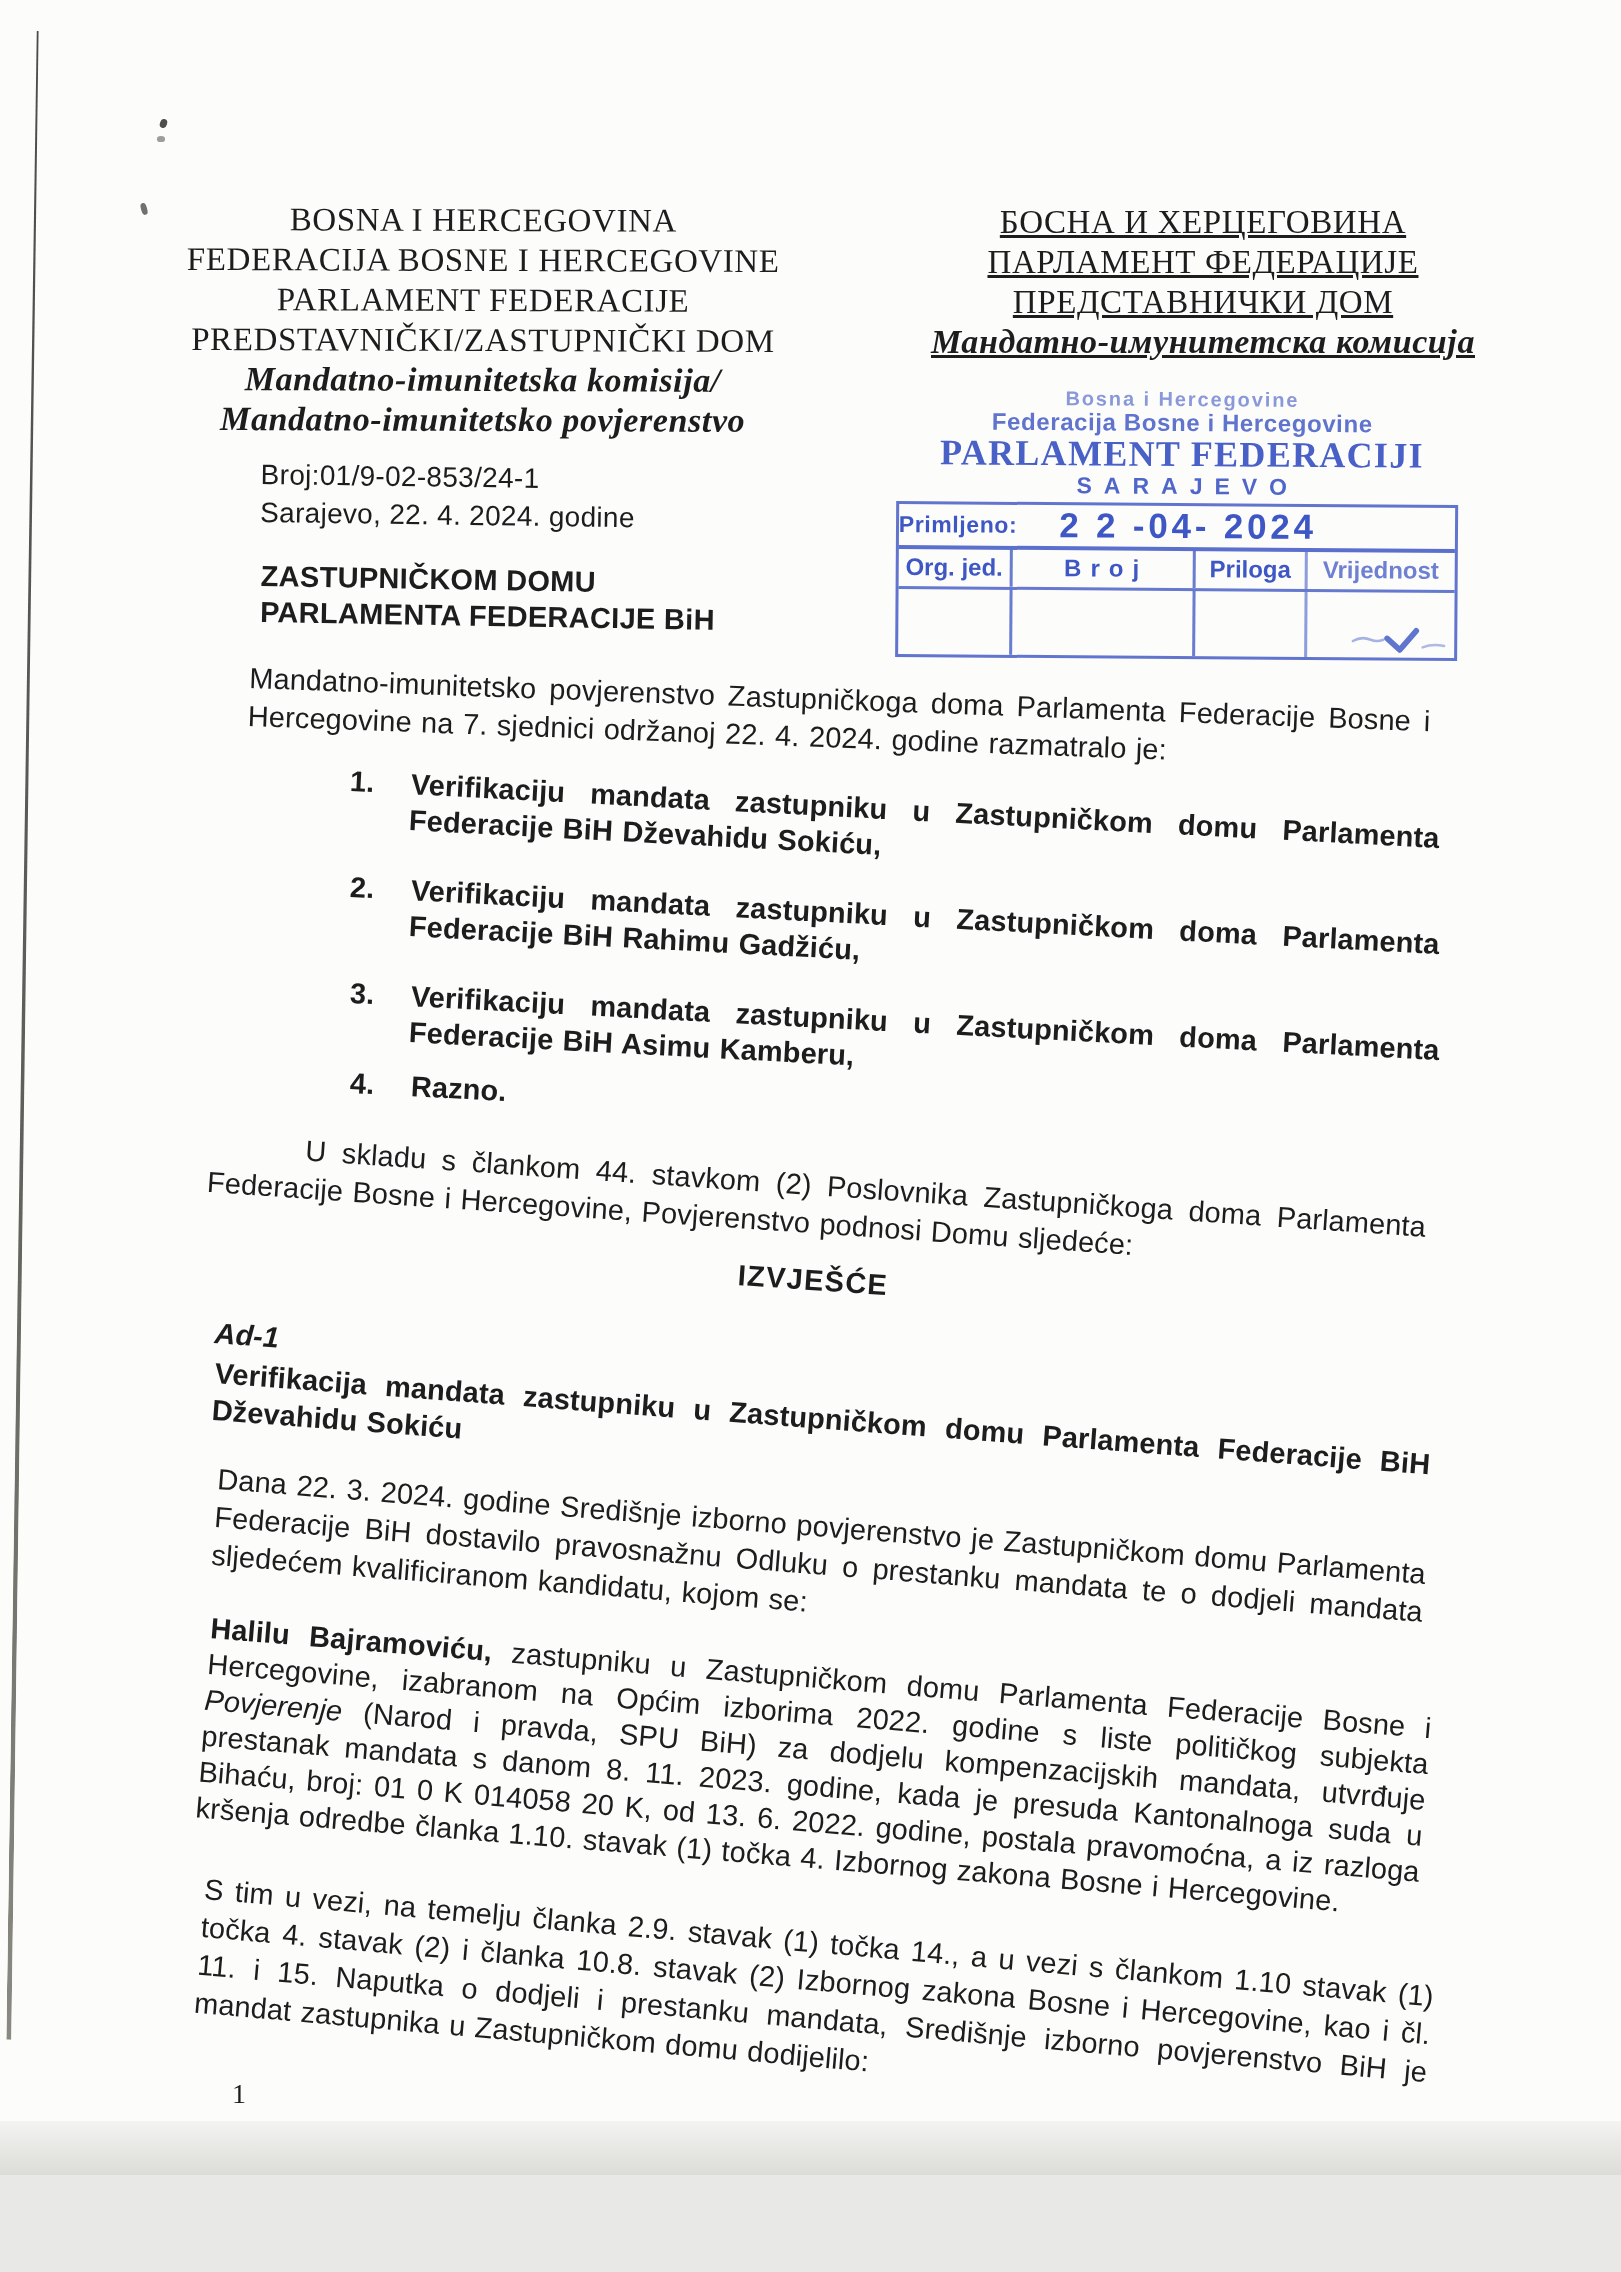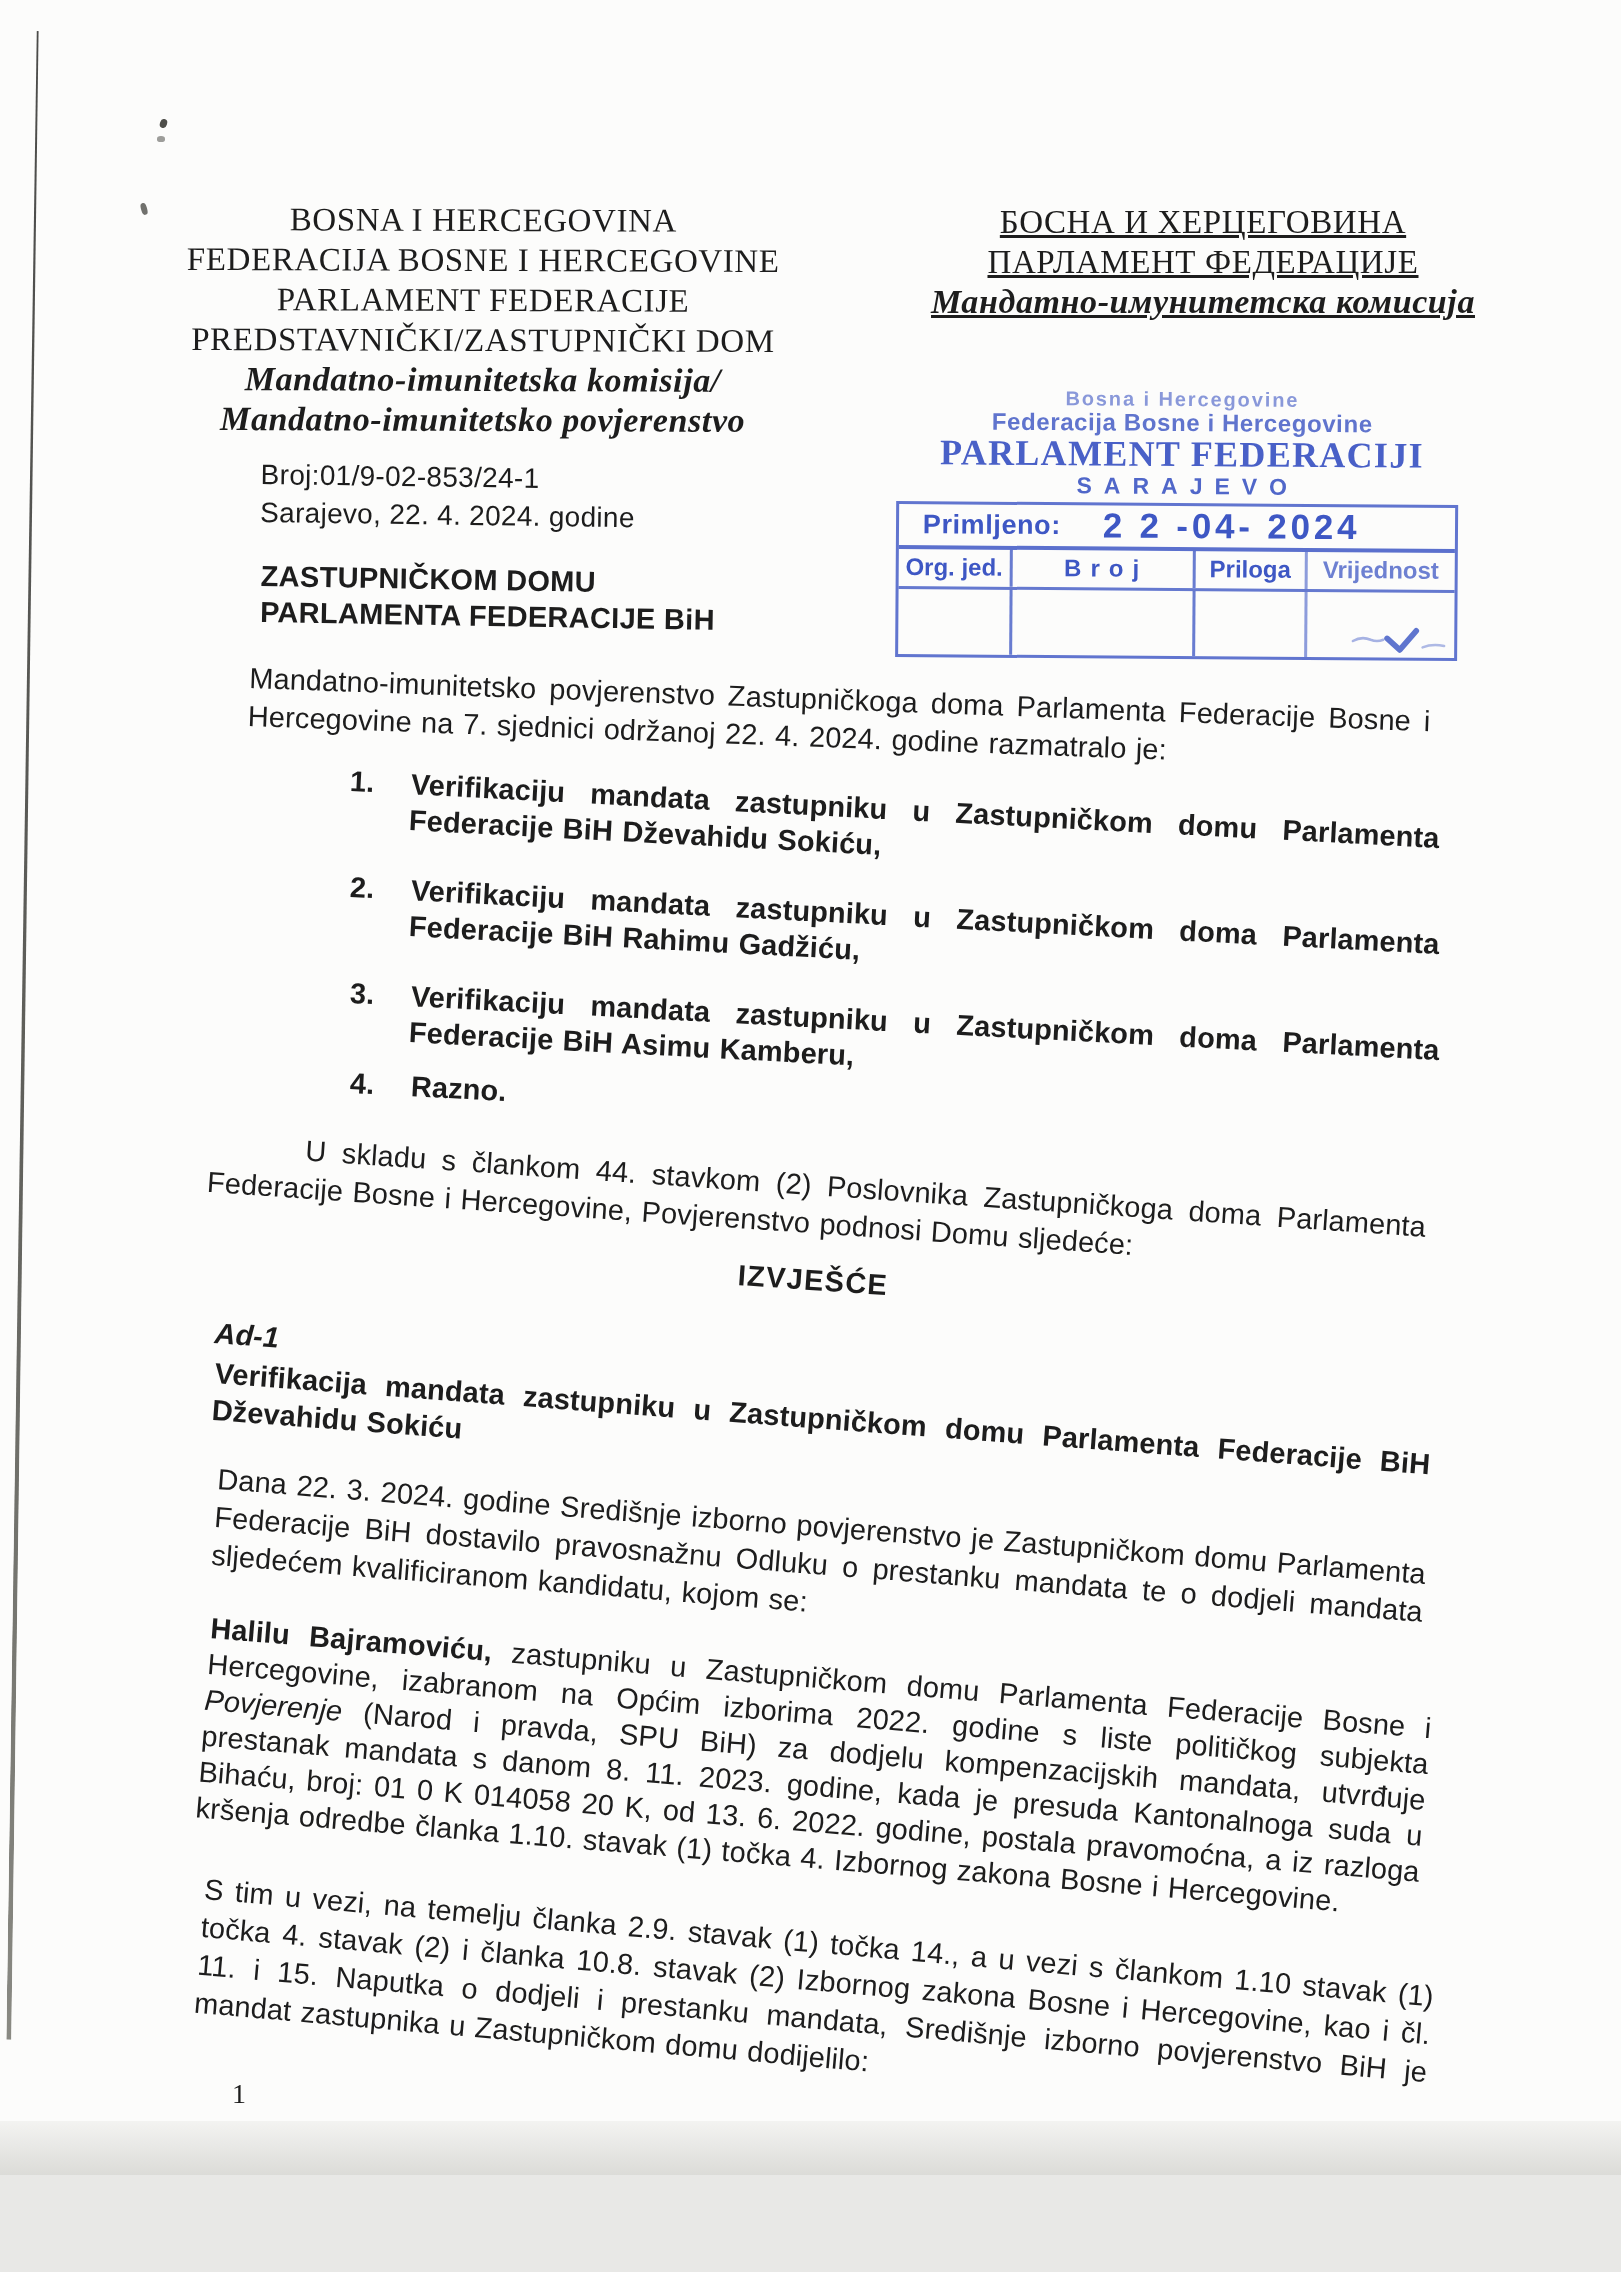--- a/index.html
+++ b/index.html
@@ -40,21 +40,21 @@
     position:absolute; left:893px; top:386px; width:579px;
     color:#3e57c4; text-align:center; transform:rotate(0.4deg); transform-origin:left top;
   }
   .stamp .s1 { font-size:20px; line-height:22px; font-weight:bold; letter-spacing:1.9px; opacity:.6; }
   .stamp .s2 { font-size:24px; line-height:26px; font-weight:bold; letter-spacing:0.6px; opacity:.82; }
   .stamp .s3 { font-family:"Liberation Serif", serif; font-size:36px; line-height:36px; font-weight:bold; letter-spacing:1.3px; opacity:.94; }
   .stamp .s4 { font-size:23px; line-height:29px; font-weight:bold; letter-spacing:12px; text-indent:12px; opacity:.9; }
   .stamp-table { margin:1.9px 0 0 3.8px; width:562px; border:3.8px solid rgba(62,87,196,.82); box-sizing:border-box; }
   .str { display:flex; }
   .str1 { align-items:center; height:41px; border-bottom:4.5px solid rgba(62,87,196,.85); }
-  .received-label { font-weight:bold; font-size:27px; margin-left:24px; letter-spacing:0.6px; }
+  .received-label { font-weight:bold; font-size:23px; letter-spacing:0.6px; }
   .received-date  { font-weight:bold; font-size:35px; margin-left:42px; letter-spacing:3.8px; white-space:pre; }
   .str2 { height:37px; border-bottom:3.2px solid rgba(62,87,196,.8); font-weight:bold; font-size:24px; }
   .str3 { height:65px; }
   .scell { display:flex; align-items:center; justify-content:center; box-sizing:border-box; }
   .scell + .scell { border-left:3.2px solid rgba(62,87,196,.78); }
   .c1 { width:20%; } .c2 { width:33%; letter-spacing:9px; text-indent:6.4px; } .c3 { width:20%;text-align:right; } .c4 { width:27%; opacity:.75; }
   .stamp-check { position:absolute; left:1347px; top:622px; opacity:.88; }
 
   
   .meta {
@@ -112,20 +112,21 @@
     <div>FEDERACIJA BOSNE I HERCEGOVINE</div>
     <div>PARLAMENT FEDERACIJE</div>
     <div>PREDSTAVNIČKI/ZASTUPNIČKI DOM</div>
     <div class="committee">Mandatno-imunitetska komisija/</div>
     <div class="committee">Mandatno-imunitetsko povjerenstvo</div>
   </div>
 
   <div class="hdr hdr-right">
     <div>БОСНА И ХЕРЦЕГОВИНА</div>
     <div>ПАРЛАМЕНТ ФЕДЕРАЦИЈЕ</div>
+    <div>ПРЕДСТАВНИЧКИ ДОМ</div>
     <div class="committee">Мандатно-имунитетска комисија</div>
   </div>
 
   <div class="stamp">
     <div class="s1">Bosna i Hercegovine</div>
     <div class="s2">Federacija Bosne i Hercegovine</div>
     <div class="s3">PARLAMENT FEDERACIJI</div>
     <div class="s4">SARAJEVO</div>
     <div class="stamp-table">
       <div class="str str1">

